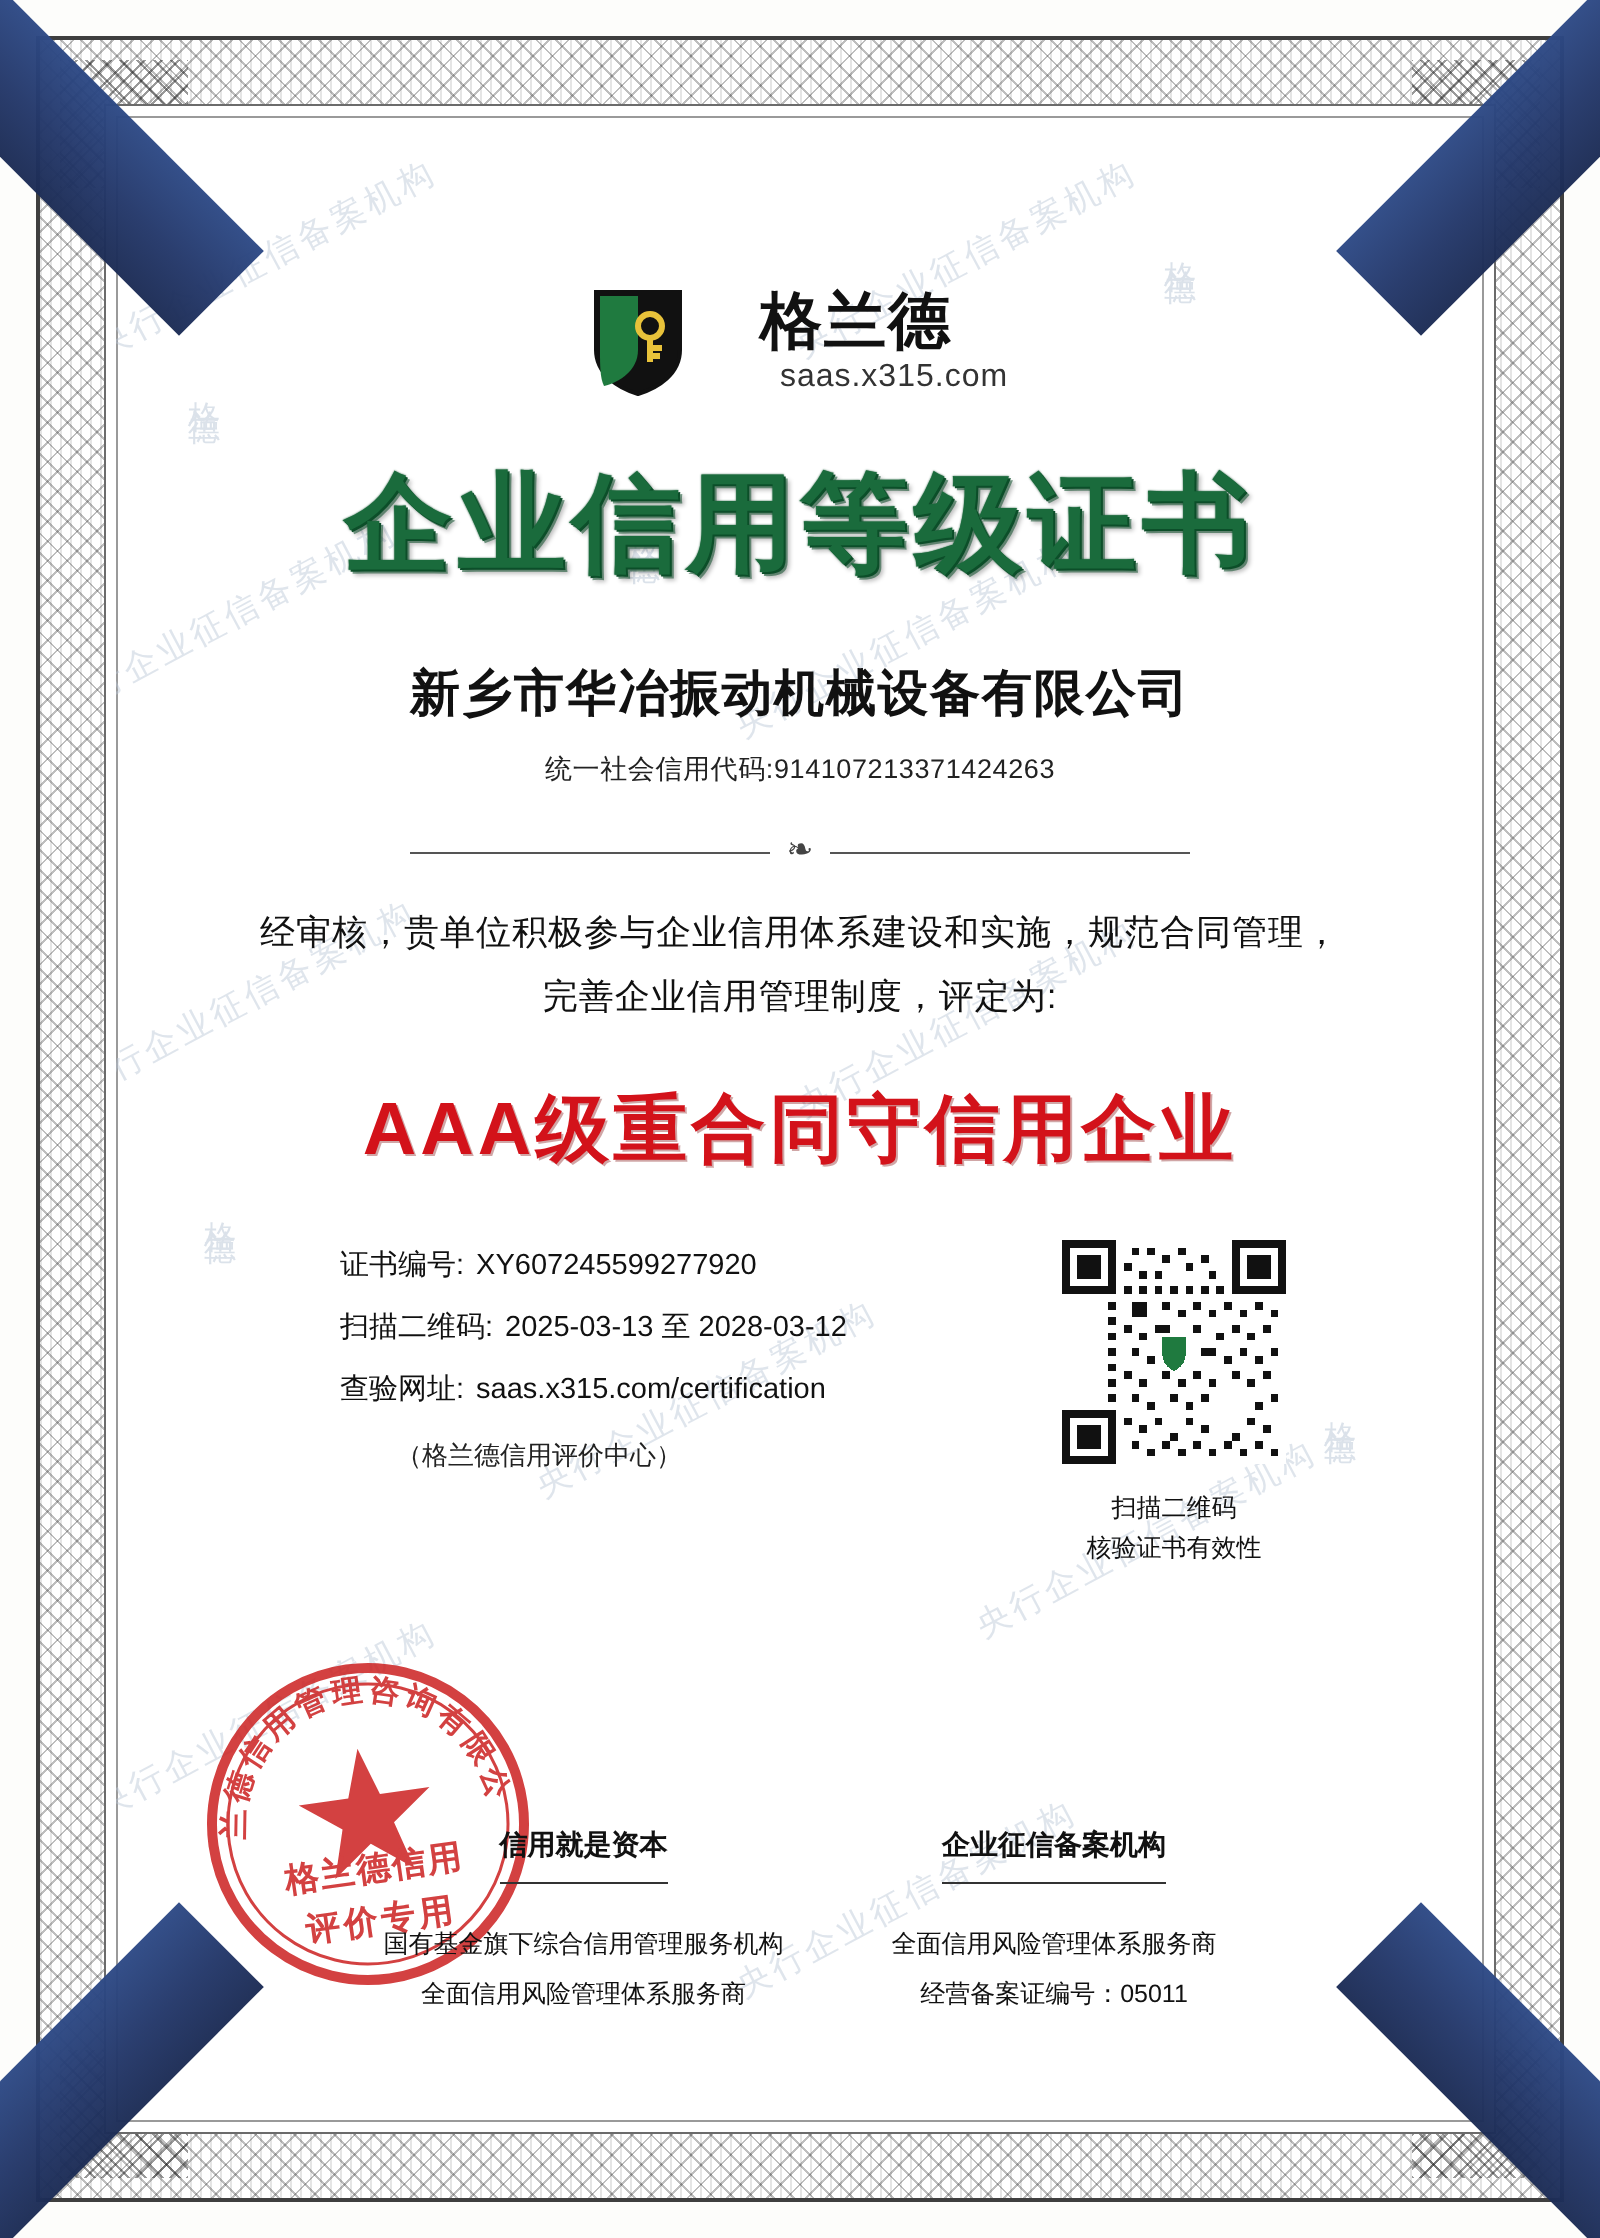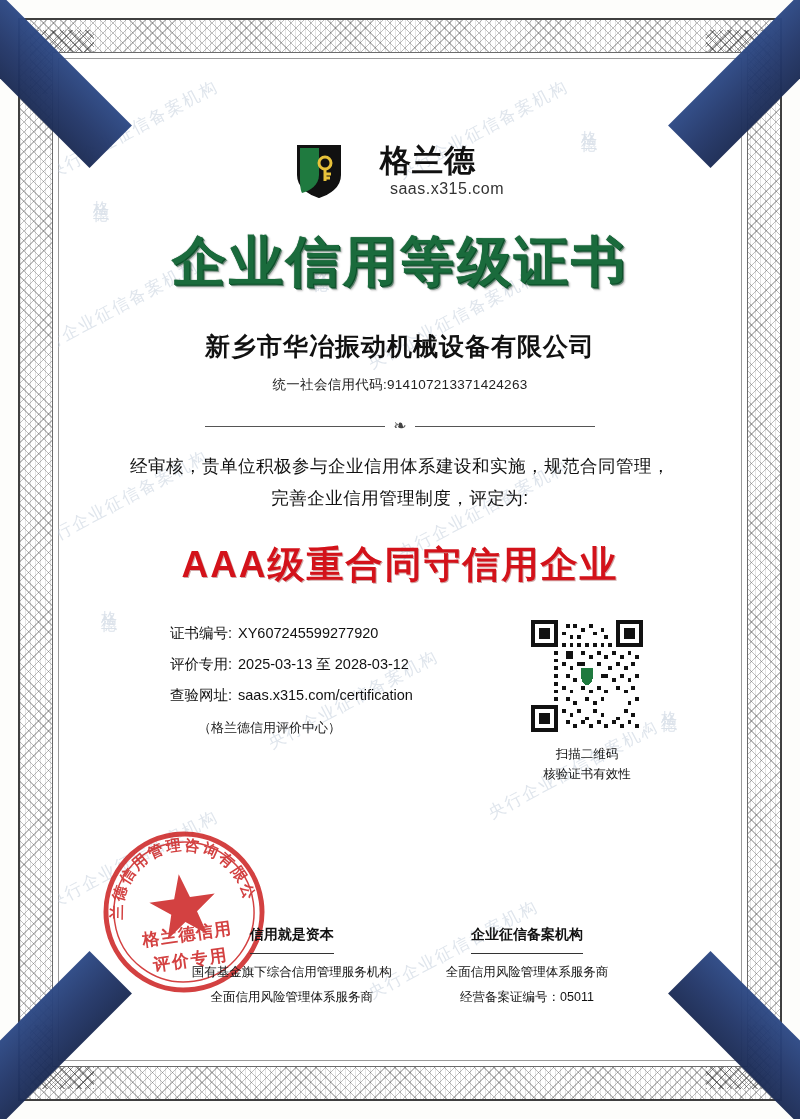--- a/index.html
+++ b/index.html
@@ -273,21 +273,21 @@
     text-align: center;
     font-size: 12.5px;
     color: #111;
     line-height: 1.95;
   }
   .footer-col .head {
     font-size: 14px;
     font-weight: bold;
     padding-bottom: 5px;
     border-bottom: 1px solid #333;
-    margin-bottom: 6px;
+    margin-bottom: 18px;
     display: inline-block;
   }
 </style>
 </head>
 <body>
 
 <div class="certificate">
 
   <div class="border-outer"></div>
   <div class="corner-lace cl-tl"></div>
@@ -347,21 +347,21 @@
 
     <div class="body-text">经审核，贵单位积极参与企业信用体系建设和实施，规范合同管理，完善企业信用管理制度，评定为:</div>
 
     <div class="award-title">AAA级重合同守信用企业</div>
 
     <div class="details">
       <div class="row">
         <span class="label">证书编号:</span><span class="value">XY607245599277920</span>
       </div>
       <div class="row">
-        <span class="label">评价专用:</span><span class="value">2025-03-13 至 2028-03-12</span>
+        <span class="label">扫描二维码:</span><span class="value">2025-03-13 至 2028-03-12</span>
       </div>
       <div class="row">
         <span class="label">查验网址:</span><span class="value">saas.x315.com/certification</span>
       </div>
       <div class="sub">（格兰德信用评价中心）</div>
     </div>
 
     <div class="qr-block">
       <div class="qr-img">
         <svg width="112" height="112" viewBox="0 0 29 29" shape-rendering="crispEdges">

